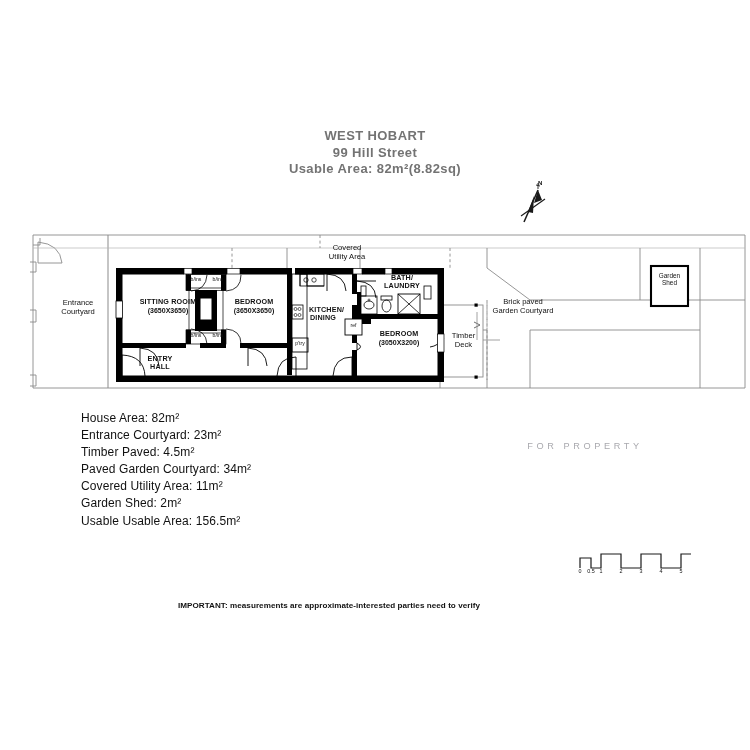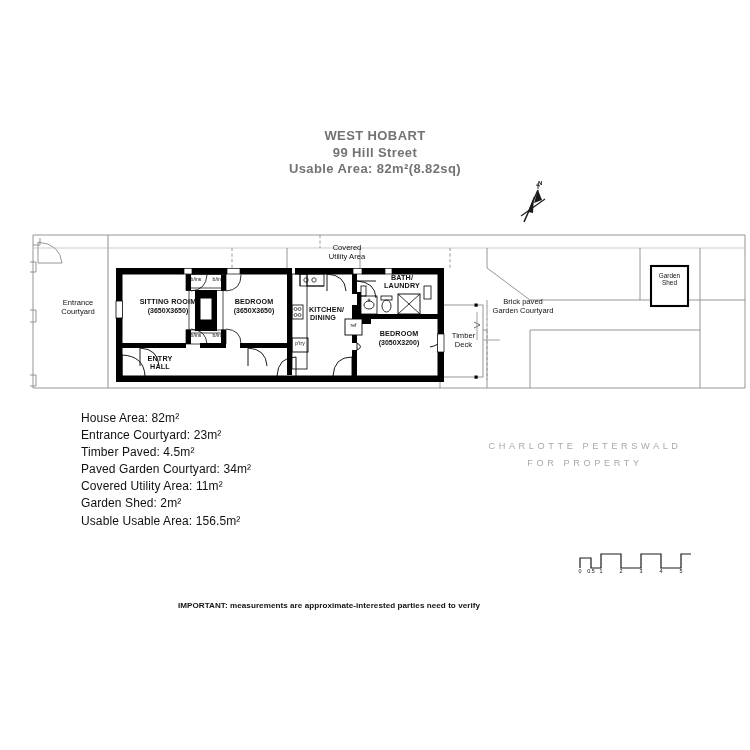--- a/index.html
+++ b/index.html
@@ -390,21 +390,20 @@
   <div class="area-line">House Area: 82m²</div>
   <div class="area-line">Entrance Courtyard: 23m²</div>
   <div class="area-line">Timber Paved: 4.5m²</div>
   <div class="area-line">Paved Garden Courtyard: 34m²</div>
   <div class="area-line">Covered Utility Area: 11m²</div>
   <div class="area-line">Garden Shed: 2m²</div>
   <div class="area-line">Usable Usable Area: 156.5m²</div>
 </div>
 
 <div id="brand">
-  <div>CHARLOTTE  PETERSWALD</div>
   <div>FOR  PROPERTY</div>
 </div>
 
 <div id="scale-bar">
   <span class="sb-num" style="left:2px;">0</span>
   <span class="sb-num" style="left:13px;">0.5</span>
   <span class="sb-num" style="left:23px;">1</span>
   <span class="sb-num" style="left:43px;">2</span>
   <span class="sb-num" style="left:63px;">3</span>
   <span class="sb-num" style="left:83px;">4</span>

